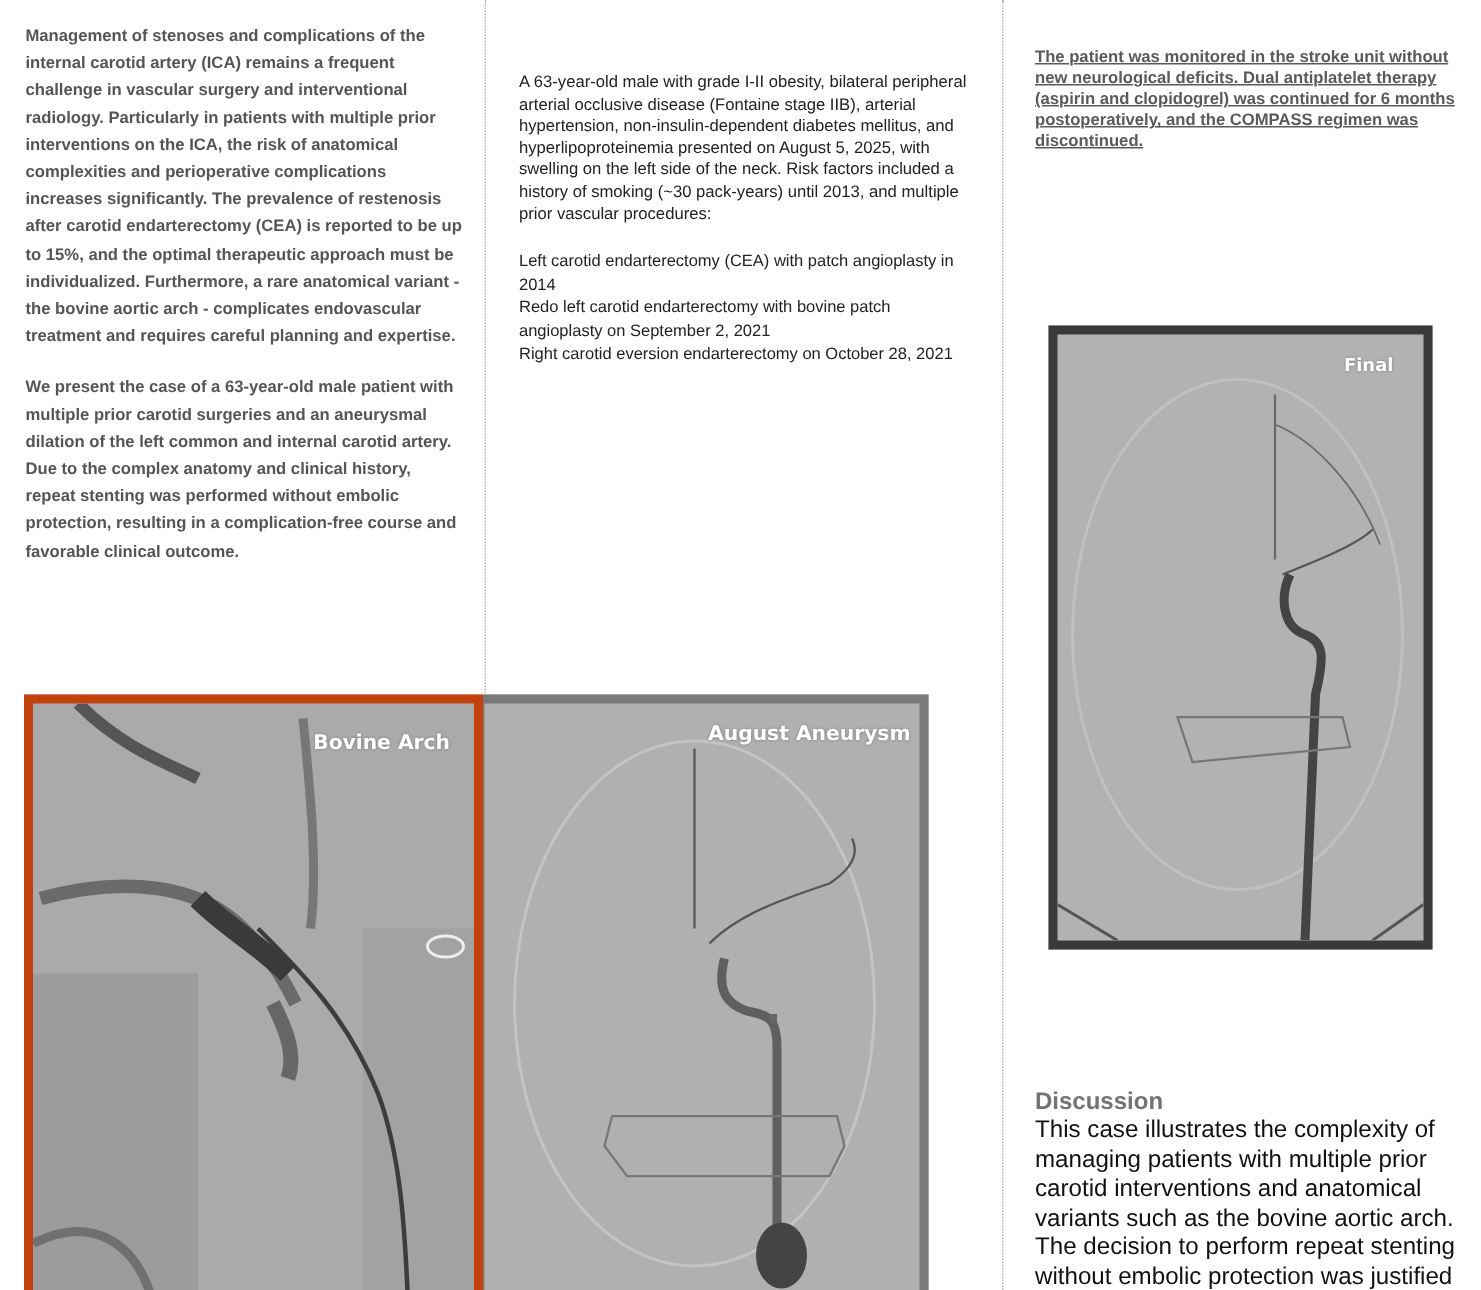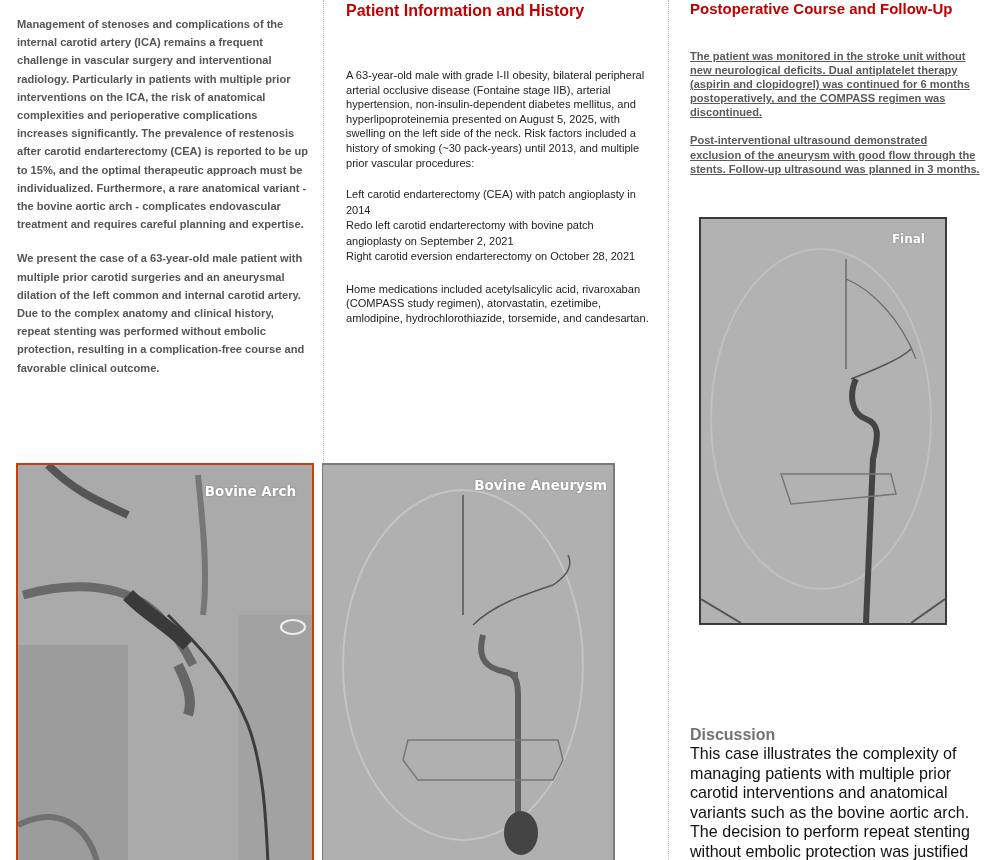--- a/index.html
+++ b/index.html
@@ -37,54 +37,50 @@
   }
   .list-item { font-size: 11px; color: #222222; line-height: 15.5px; margin: 0; }
   .disc-title {
     margin: 0; font-size: 16px; font-weight: bold; color: #737373; line-height: 18px;
   }
   .disc-body {
     margin: 0; font-size: 16.1px; color: #111111; line-height: 19.5px;
   }
   .figure {
     position: absolute; overflow: hidden; background: #a9a9a9;
-    border: 2px solid #c2410c;
+    border: 6px solid #c2410c;
   }
   .fig-label {
     position: absolute; color: #ffffff; font-family: "DejaVu Sans", sans-serif;
     font-size: 13.5px; font-weight: bold; text-shadow: 0 0 2px rgba(0,0,0,0.3);
   }
   .figure svg { position: absolute; left: 0; top: 0; }
 </style>
 </head>
 <body>
 
 <div class="divider" style="left:323px"></div>
 <div class="divider" style="left:668px"></div>
 
 <section class="col col1">
   <p class="body-bold" style="margin-top:15px">Management of stenoses and complications of the internal carotid artery (ICA) remains a frequent challenge in vascular surgery and interventional radiology. Particularly in patients with multiple prior interventions on the ICA, the risk of anatomical complexities and perioperative complications increases significantly. The prevalence of restenosis after carotid endarterectomy (CEA) is reported to be up to 15%, and the optimal therapeutic approach must be individualized. Furthermore, a rare anatomical variant - the bovine aortic arch - complicates endovascular treatment and requires careful planning and expertise.</p>
   <p class="body-bold" style="margin-top:16px">We present the case of a 63-year-old male patient with multiple prior carotid surgeries and an aneurysmal dilation of the left common and internal carotid artery. Due to the complex anatomy and clinical history, repeat stenting was performed without embolic protection, resulting in a complication-free course and favorable clinical outcome.</p>
 </section>
 
 <section class="col col2">
-  <h2 class="h-red" style="margin-top:1px">Patient Information and History</h2>
   <p class="body-reg" style="margin-top:48px">A 63-year-old male with grade I-II obesity, bilateral peripheral arterial occlusive disease (Fontaine stage IIB), arterial hypertension, non-insulin-dependent diabetes mellitus, and hyperlipoproteinemia presented on August 5, 2025, with swelling on the left side of the neck. Risk factors included a history of smoking (~30 pack-years) until 2013, and multiple prior vascular procedures:</p>
   <div style="margin-top:17px">
     <p class="list-item">Left carotid endarterectomy (CEA) with patch angioplasty in 2014</p>
     <p class="list-item">Redo left carotid endarterectomy with bovine patch angioplasty on September 2, 2021</p>
     <p class="list-item">Right carotid eversion endarterectomy on October 28, 2021</p>
   </div>
-  <p class="body-reg" style="margin-top:17px">Home medications included acetylsalicylic acid, rivaroxaban (COMPASS study regimen), atorvastatin, ezetimibe, amlodipine, hydrochlorothiazide, torsemide, and candesartan.</p>
 </section>
 
 <section class="col col3">
-  <h2 class="h-red" style="margin-top:-1px;font-size:15px">Postoperative Course and Follow-Up</h2>
   <p class="body-bold-3" style="margin-top:31px">The patient was monitored in the stroke unit without new neurological deficits. Dual antiplatelet therapy (aspirin and clopidogrel) was continued for 6 months postoperatively, and the COMPASS regimen was discontinued.</p>
-  <p class="body-bold-3" style="margin-top:14px">Post-interventional ultrasound demonstrated exclusion of the aneurysm with good flow through the stents. Follow-up ultrasound was planned in 3 months.</p>
 </section>
 
 <section style="position:absolute;left:690px;top:726px;width:292px">
   <h2 class="disc-title">Discussion</h2>
   <p class="disc-body">This case illustrates the complexity of managing patients with multiple prior carotid interventions and anatomical variants such as the bovine aortic arch. The decision to perform repeat stenting without embolic protection was justified</p>
 </section>
 
 <div class="figure" style="left:16px;top:463px;width:294px;height:400px">
   <svg width="294" height="400" viewBox="0 0 294 400">
     <rect width="294" height="400" fill="#aaaaaa"></rect>
@@ -106,21 +102,21 @@
   <svg width="290" height="400" viewBox="0 0 290 400">
     <rect width="290" height="400" fill="#b0b0b0"></rect>
     <ellipse cx="140" cy="200" rx="120" ry="175" fill="none" stroke="#c4c4c4" stroke-width="2"></ellipse>
     <path d="M140 30 L140 150" stroke="#555" stroke-width="1.5" fill="none"></path>
     <path d="M150 160 C170 140 200 130 230 120 C245 110 250 100 245 90" stroke="#555" stroke-width="1.5" fill="none"></path>
     <path d="M160 170 C155 190 160 200 175 205 C190 208 195 210 195 230 L195 370" stroke="#5f5f5f" stroke-width="6" fill="none"></path>
     <path d="M190 210 L195 210" stroke="#666" stroke-width="6"></path>
     <ellipse cx="198" cy="368" rx="17" ry="22" fill="#444"></ellipse>
     <path d="M85 275 L235 275 L240 295 L230 315 L95 315 L80 295 Z" fill="none" stroke="#777" stroke-width="1.5"></path>
   </svg>
-  <span class="fig-label" style="right:6px;top:12px">Bovine Aneurysm</span>
+  <span class="fig-label" style="right:6px;top:12px">August Aneurysm</span>
 </div>
 
 <div class="figure" style="left:699px;top:217px;width:244px;height:404px;border-color:#3a3a3a">
   <svg width="244" height="404" viewBox="0 0 244 404">
     <rect width="244" height="404" fill="#b2b2b2"></rect>
     <ellipse cx="120" cy="200" rx="110" ry="170" fill="none" stroke="#c0c0c0" stroke-width="2"></ellipse>
     <path d="M145 40 L145 150" stroke="#6a6a6a" stroke-width="1.5" fill="none"></path>
     <path d="M145 60 C170 70 200 100 215 140" stroke="#6a6a6a" stroke-width="1.2" fill="none"></path>
     <path d="M150 160 C175 150 200 140 210 130" stroke="#555" stroke-width="1.5" fill="none"></path>
     <path d="M155 160 C148 175 150 195 165 200 C178 205 178 215 172 240 L165 404" stroke="#444" stroke-width="6" fill="none"></path>

